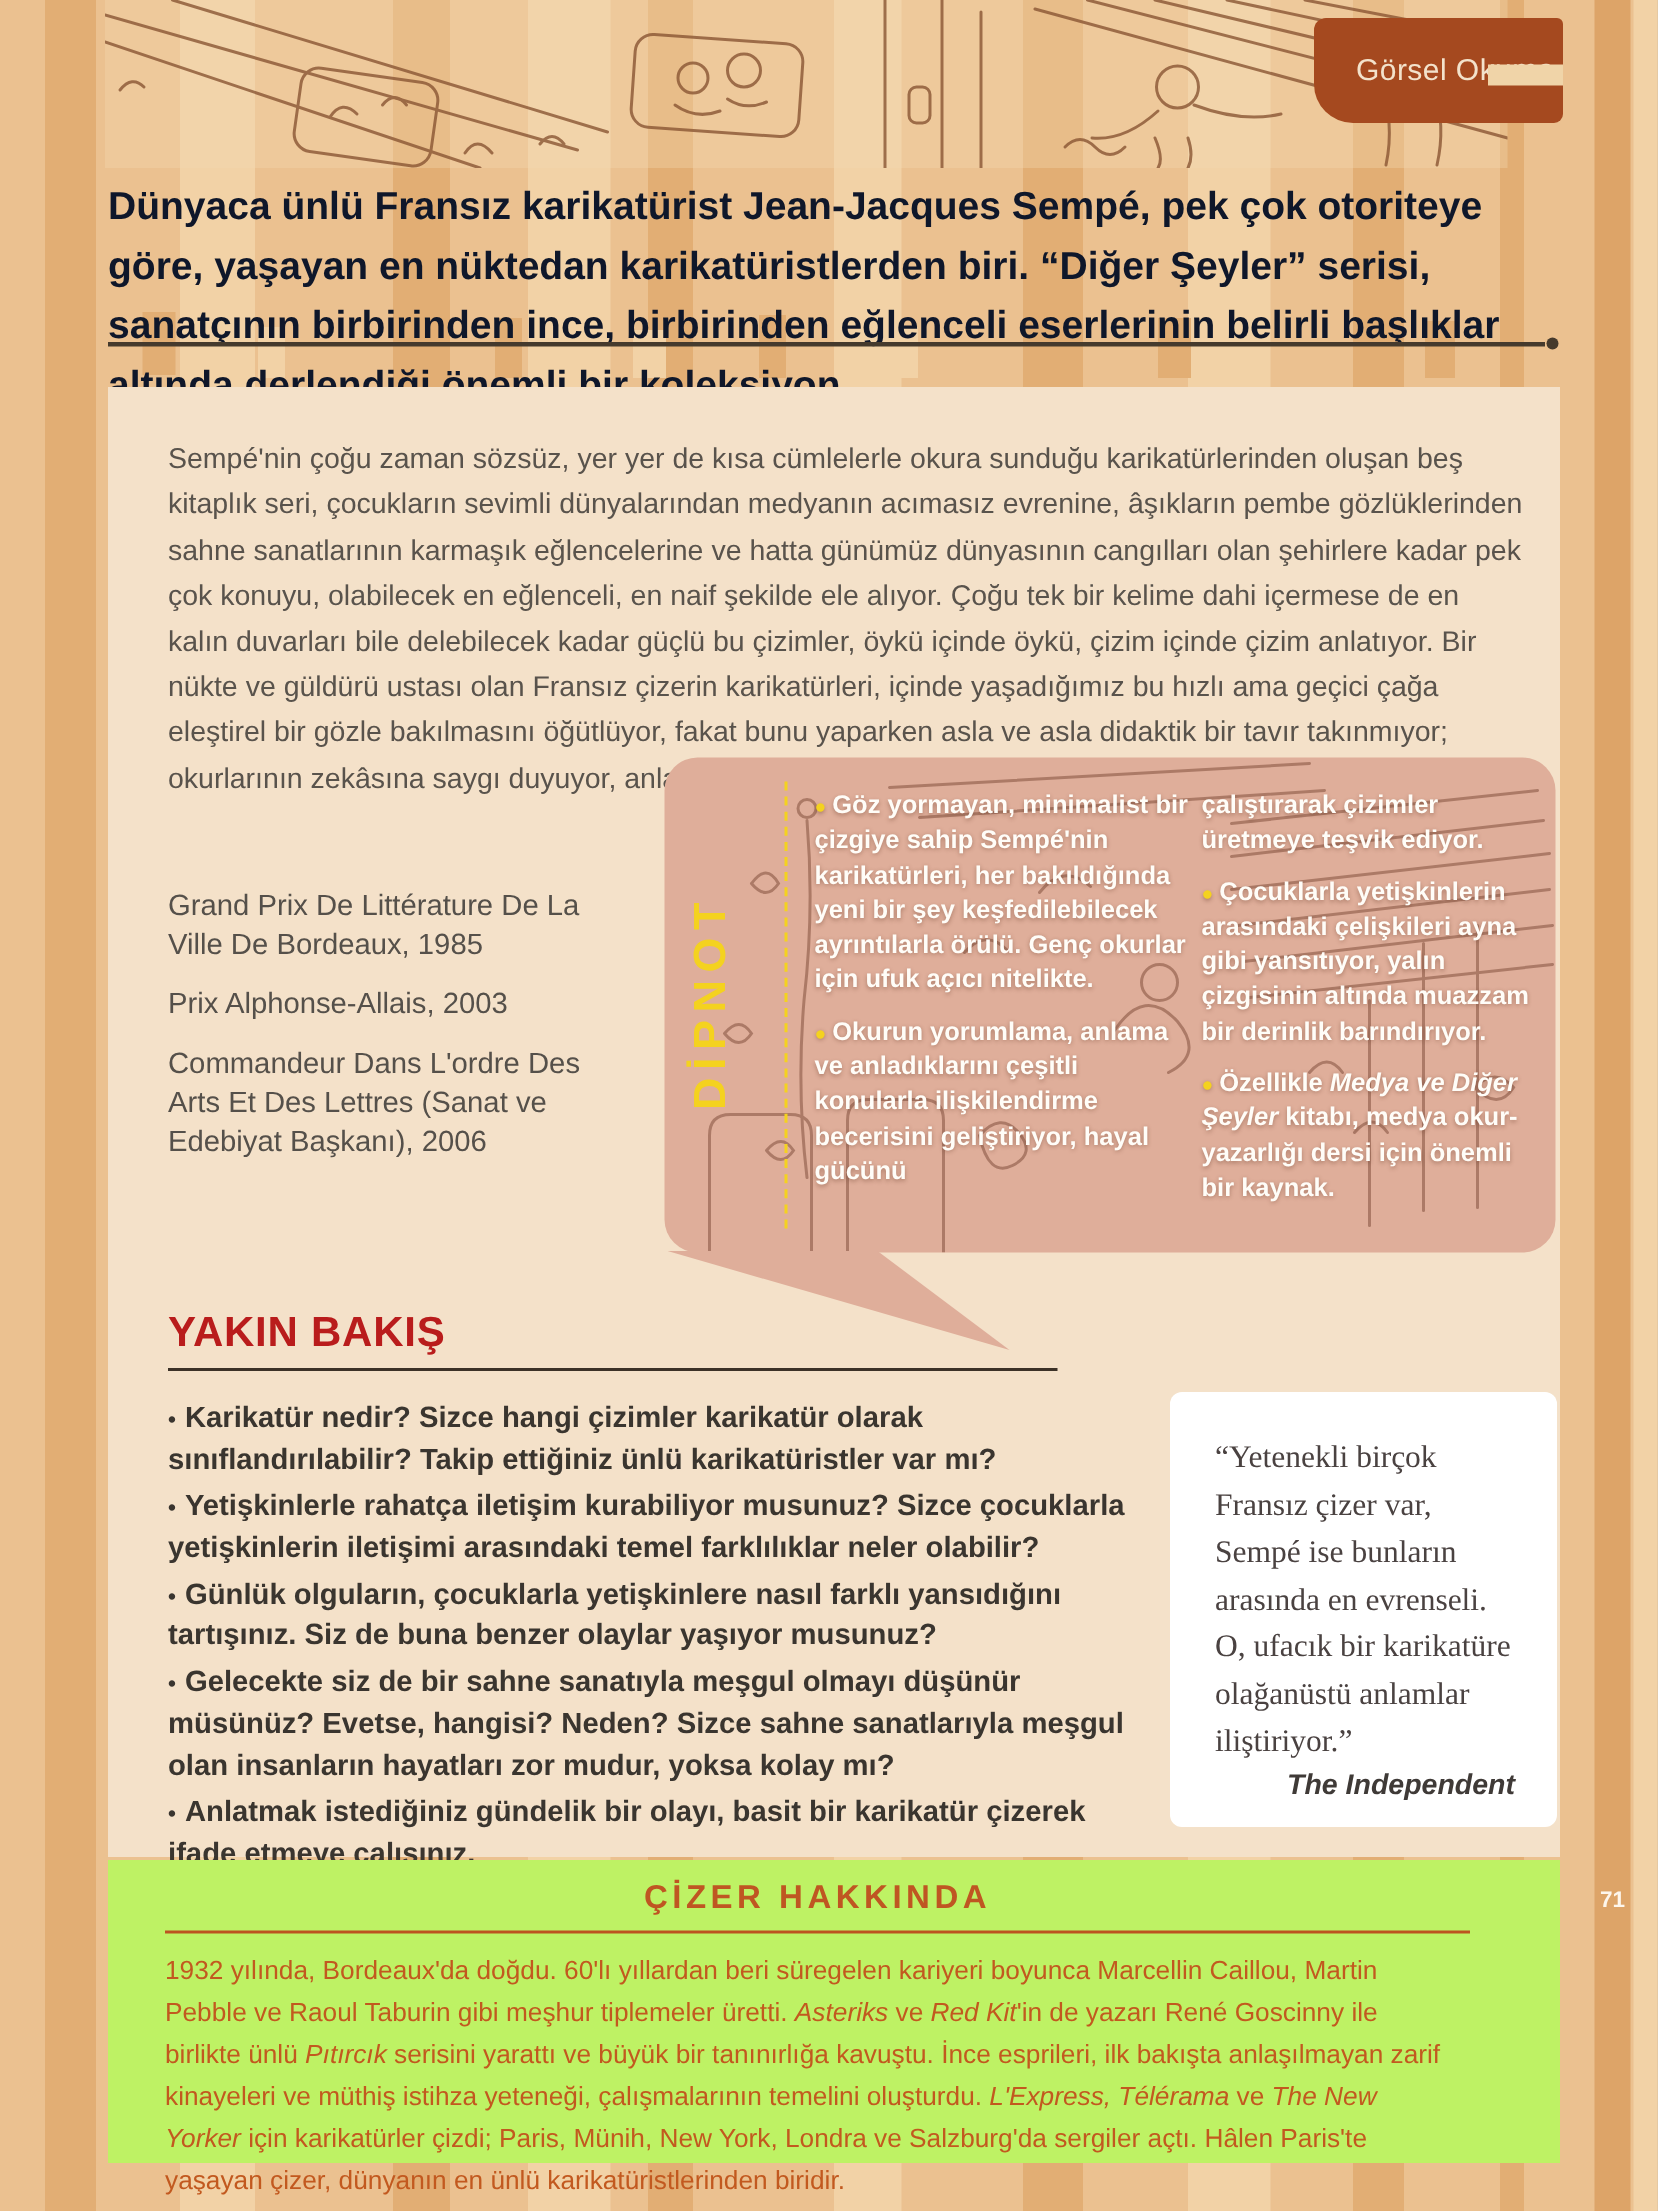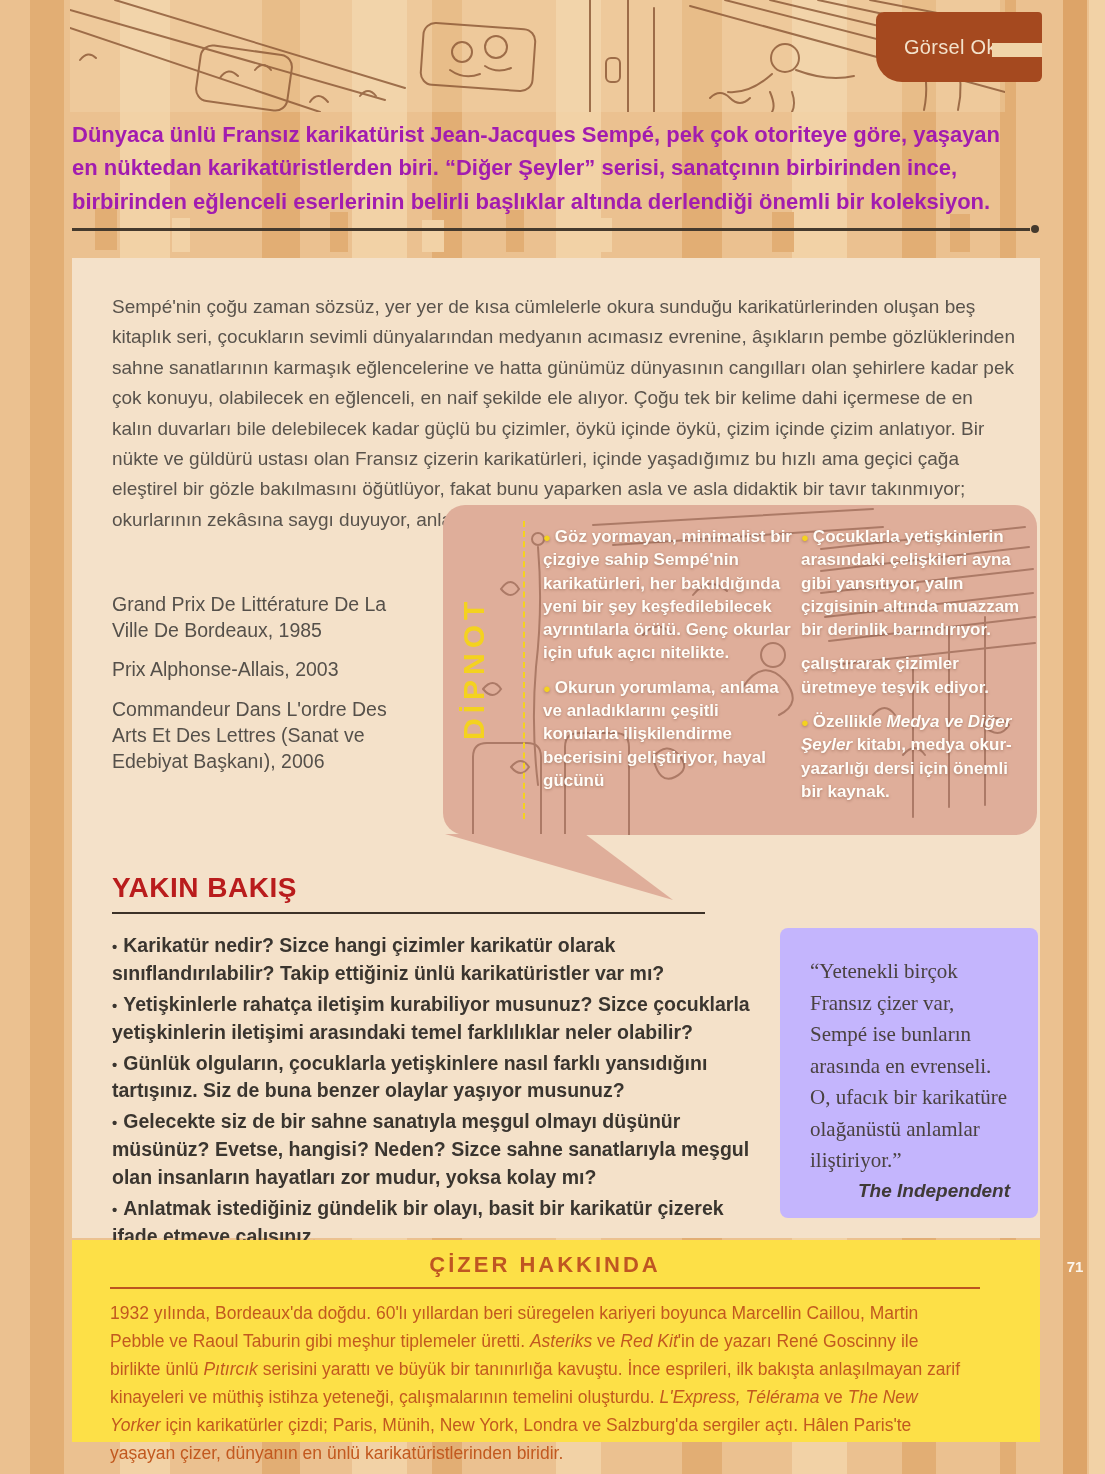--- a/index.html
+++ b/index.html
@@ -25,21 +25,21 @@
     background:#a5491f;border-radius:8px 4px 6px 26px;
     display:flex;align-items:center;padding-left:28px;box-sizing:border-box;
     color:#f3e2cb;font-size:20px;font-weight:500;letter-spacing:.3px;
   }
   .badge-slot{
     position:absolute;right:0;top:31px;width:50px;height:14px;background:#f0d4a8;
   }
   
   .intro{
     position:absolute;left:72px;top:118px;width:930px;
-    font-size:22px;font-weight:700;line-height:1.52;color:#a21caf;
+    font-size:26px;font-weight:700;line-height:1.52;color:#0f172a;
   }
   .rule-top{
     position:absolute;left:72px;top:228px;width:958px;height:3px;background:#453a2d;
   }
   .rule-top::after{
     content:"";position:absolute;right:-9px;top:-3px;width:8px;height:8px;border-radius:50%;background:#453a2d;
   }
   
   .panel{
     position:absolute;left:72px;top:258px;width:968px;height:980px;
@@ -92,32 +92,32 @@
   }
   .questions{
     position:absolute;left:112px;top:932px;width:645px;
     font-size:19.5px;font-weight:700;line-height:1.43;color:#3a352f;
   }
   .questions .q{margin-bottom:3px;}
   .questions .blt{font-size:15px;margin-right:6px;}
   
   .quote{
     position:absolute;left:780px;top:928px;width:258px;height:290px;
-    background:#c4b5fd;border-radius:8px;box-sizing:border-box;
+    background:#ffffff;border-radius:8px;box-sizing:border-box;
     padding:28px 24px 0 30px;
     font-family:"Liberation Serif",serif;font-size:21px;line-height:1.5;color:#4a4241;
   }
   .quote .src{
     font-family:"Liberation Sans",sans-serif;
     font-size:19px;font-weight:700;font-style:italic;color:#3f3a37;text-align:right;padding-right:4px;
   }
   
   .about{
     position:absolute;left:72px;top:1240px;width:968px;height:202px;
-    background:#fde047;box-sizing:border-box;padding:12px 60px 0 38px;
+    background:#bef264;box-sizing:border-box;padding:12px 60px 0 38px;
   }
   .about h3{
     margin:0;text-align:center;font-size:22px;font-weight:600;letter-spacing:3px;
     color:#bf5622;padding-bottom:9px;border-bottom:2.5px solid #bc5420;
   }
   .about p{
     margin:10px 10px 0 0;font-size:17.5px;font-weight:500;line-height:1.6;color:#c2591f;
   }
   
   .pagenum-bar{left:1063px;width:24px;background:#dda468;}
@@ -235,22 +235,22 @@
       </g>
     </svg>
     <div class="dipnot-label">DİPNOT</div>
     <div class="dipnot-divider"></div>
 
     <div class="dipnot-col col-left">
       <div class="item"><span class="blt">●</span><span>Göz yormayan, minimalist bir çizgiye sahip Sempé'nin karikatürleri, her bakıldığında yeni bir şey keşfedilebilecek ayrıntılarla örülü. Genç okurlar için ufuk açıcı nitelikte.</span></div>
       <div class="item"><span class="blt">●</span><span>Okurun yorumlama, anlama ve anladıklarını çeşitli konularla ilişkilendirme becerisini geliştiriyor, hayal gücünü</span></div>
     </div>
     <div class="dipnot-col col-right">
+      <div class="item">çalıştırarak çizimler üretmeye teşvik ediyor.</div>
       <div class="item"><span class="blt">●</span><span>Çocuklarla yetişkinlerin arasındaki çelişkileri ayna gibi yansıtıyor, yalın çizgisinin altında muazzam bir derinlik barındırıyor.</span></div>
-      <div class="item">çalıştırarak çizimler üretmeye teşvik ediyor.</div>
       <div class="item"><span class="blt">●</span><span>Özellikle </span><i>Medya ve Diğer Şeyler</i><span> kitabı, medya okur-yazarlığı dersi için önemli bir kaynak.</span></div>
     </div>
   </div>
   <svg class="bubble-tail" viewBox="0 0 232 68">
     <polygon points="0,0 140,0 228,66" fill="#dfae9a"></polygon>
   </svg>
 
   <div class="closelook-title">YAKIN BAKIŞ</div>
   <div class="closelook-rule"></div>
   <div class="questions">

